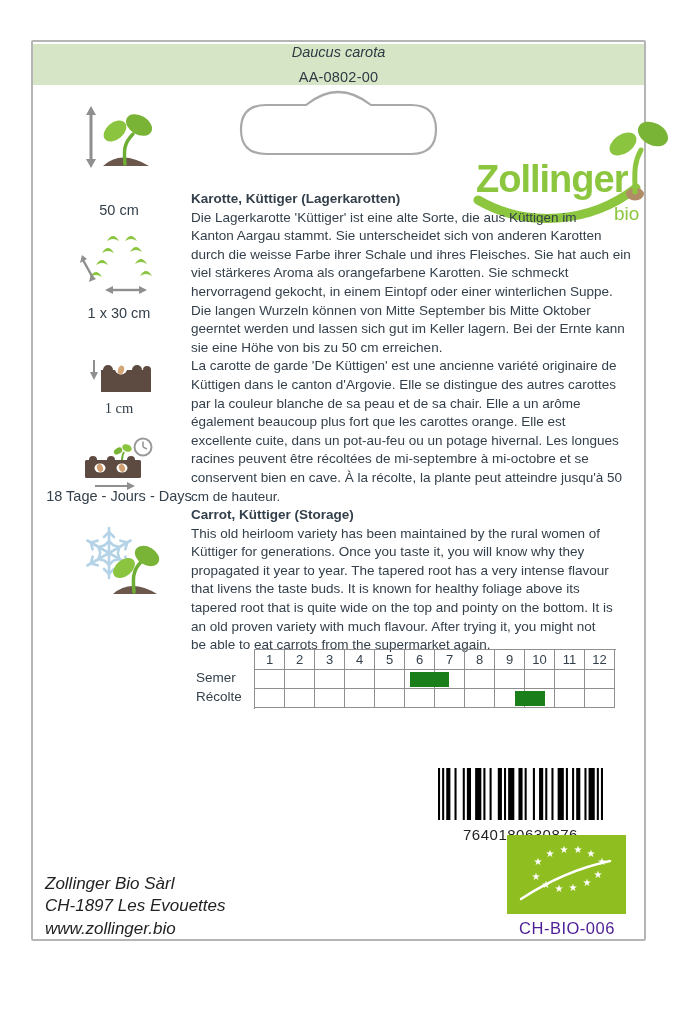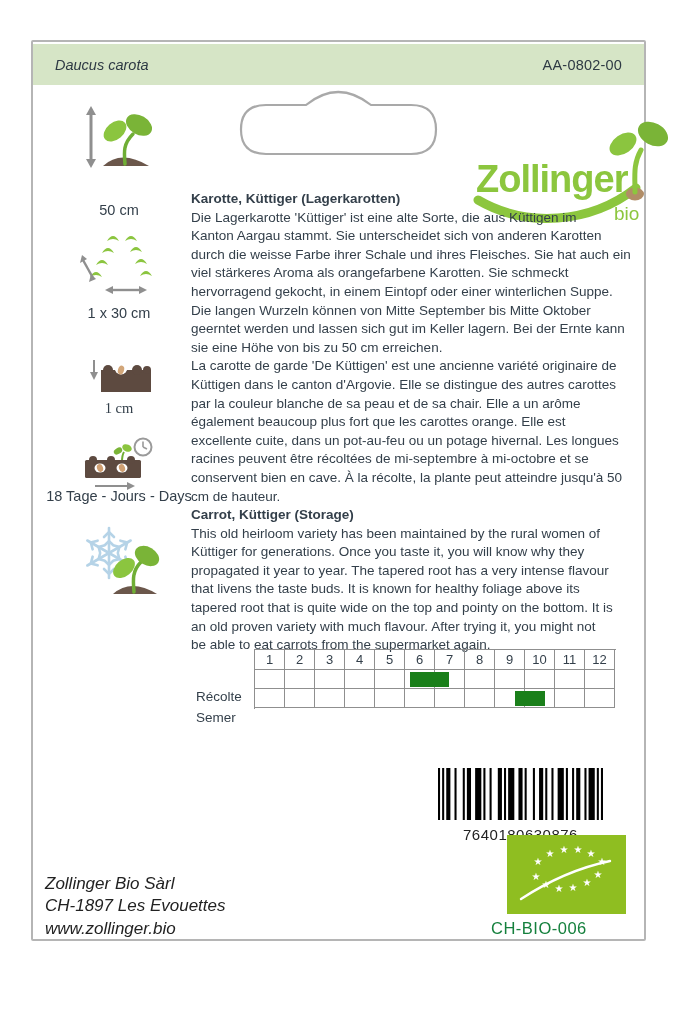--- a/index.html
+++ b/index.html
@@ -9,21 +9,21 @@
     font-family:"Liberation Sans", sans-serif; color:#333f4a; overflow:hidden;
   }
   .packet {
     position:absolute; left:31px; top:40px; width:615px; height:901px;
     background:#fff; border:2px solid #b5b5b5; border-radius:2px;
   }
   
   .topbar {
     position:absolute; left:0; top:2px; width:100%; height:41px;
     background:#d6e5c6; display:flex; align-items:center; justify-content:space-between;
-    padding:0 22px; font-size:14.5px; color:#2e3a44;
+    padding:0 22px; font-size:14.5px; color:#2e3a44;flex-direction:column;
   }
   .species { font-style:italic; }
   .artno { font-style:normal; letter-spacing:.2px; }
   
   .hangtab { position:absolute; left:205px; top:45px; }
   
   .logo { position:absolute; left:405px; top:52px; }
   
   .iconcol { position:absolute; left:0; top:60px; width:172px; }
   .icn { position:absolute; }
@@ -51,21 +51,21 @@
     border-right:1px solid #8f8f8f; border-bottom:1px solid #8f8f8f;
     background:transparent; font-size:13px; color:#333f4a;
     display:flex; align-items:center; justify-content:center;
   }
   .cal-bar { position:absolute; height:15px; z-index:3; }
   
   .barcode { position:absolute; left:405px; top:726px; width:165px; }
   .barcode-digits { width:165px; text-align:center; font-size:15px; color:#222; margin-top:2px; letter-spacing:.5px; }
   
   .eulogo { position:absolute; left:474px; top:793px; }
-  .biocode { position:absolute; left:458px; top:877px; width:152px; text-align:left; font-size:16.5px; color:#15803d; letter-spacing:.5px; }
+  .biocode { position:absolute; left:458px; top:877px; width:152px; text-align:center; font-size:16.5px; color:#4c1d95; letter-spacing:.5px; }
   
   .address { position:absolute; left:12px; top:831px; font-size:17px; line-height:22.4px; color:#222;font-style:italic; }
 </style>
 </head>
 <body>
 
 <div class="page">
   <div class="packet">
 
     <div class="topbar">
@@ -197,21 +197,21 @@
       <p>This old heirloom variety has been maintained by the rural women of
 Küttiger for generations. Once you taste it, you will know why they
 propagated it year to year. The tapered root has a very intense flavour
 that livens the taste buds. It is known for healthy foliage above its
 tapered root that is quite wide on the top and pointy on the bottom. It is
 an old proven variety with much flavour. After trying it, you might not
 be able to eat carrots from the supermarket again.</p>
     </div>
 
     <div class="calendar">
-      <div class="cal-label" style="top:21px;margin-top:40px;">Semer</div>
+      <div class="cal-label" style="top:21px;">Semer</div>
       <div class="cal-label" style="top:40px;">Récolte</div>
       <div class="cal-grid">
         <div class="cal-bar" style="top: 22px; left: 154.5px; width: 39px; background: rgb(26, 127, 26);"></div>
         <div class="cal-bar" style="top: 41px; left: 259.5px; width: 30px; background: rgb(26, 127, 26);"></div>
       <div class="cal-cell">1</div>
           <div class="cal-cell">2</div>
           <div class="cal-cell">3</div>
           <div class="cal-cell">4</div>
           <div class="cal-cell">5</div>
           <div class="cal-cell">6</div>

